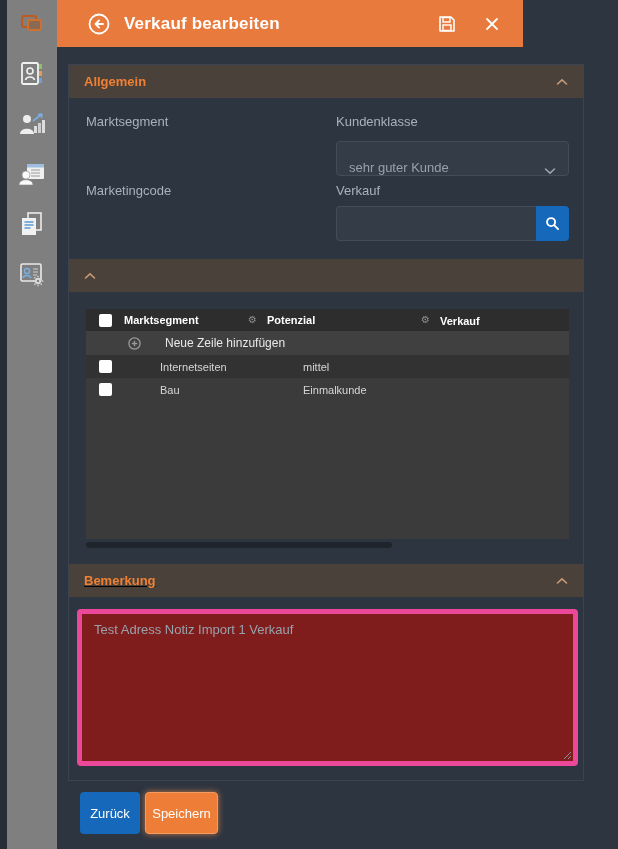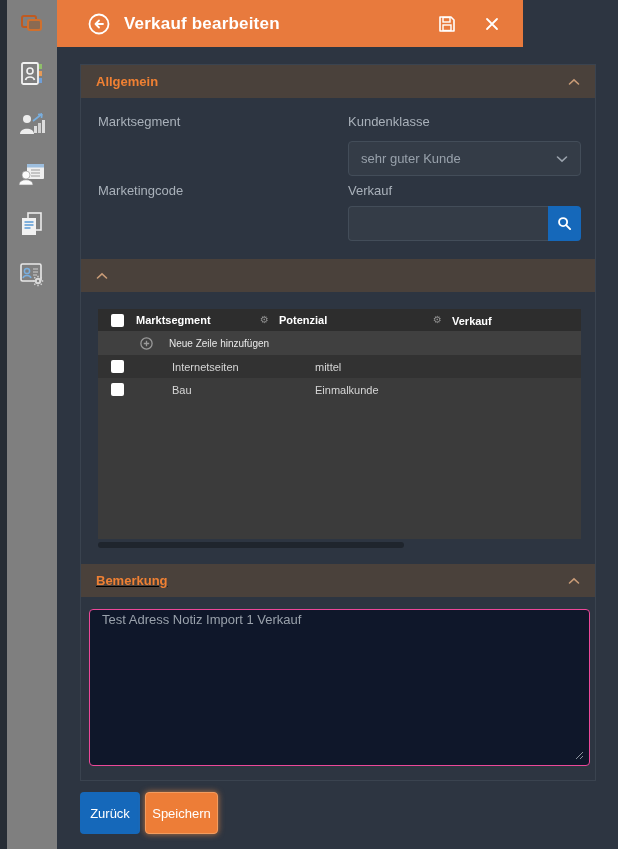--- a/index.html
+++ b/index.html
@@ -17,61 +17,61 @@
   
   .topbar { position:absolute; left:57px; top:0; width:466px; height:47px; background:#e87a3d;
             display:flex; align-items:center; padding:0 23px 0 31px; }
   .back-ic { width:22px; height:22px; flex:0 0 auto; }
   .topbar-title { color:#ffffff; font-size:17px; font-weight:700; margin-left:14px; letter-spacing:.2px; }
   .topbar-spacer { flex:1; }
   .save-ic { width:18px; height:18px; margin-right:28px; }
   .close-ic { width:16px; height:16px; }
 
   
-  .card { position:absolute; left:80px; top:64px; width:516px; height:717px; border:1px solid #3a434f; }
+  .card { position:absolute; left:68px; top:64px; width:516px; height:717px; border:1px solid #3a434f; }
   .sec-header { position:absolute; left:0; width:514px; height:33px; background:#4a413b;
                 display:flex; align-items:center; justify-content:space-between; padding:0 15px; cursor:pointer; }
   .sec-title { color:#f08033; font-size:13px; font-weight:700; }
   .chev-up { width:12px; height:8px; }
 
   .field-label { position:absolute; color:#a9b1ba; font-size:13px; }
   .inp-group { position:absolute; width:233px; height:35px; display:flex; }
   .txt-input { flex:1; min-width:0; background:#343c47; border:1px solid #434d59; border-right:none;
                border-radius:4px 0 0 4px; color:#98a1ab; font-size:13px; padding:0 12px;
                font-family:"Liberation Sans", sans-serif; outline:none; }
   .search-btn { width:33px; background:#1568ba; border:none; border-radius:0 4px 4px 0;
                 display:flex; align-items:center; justify-content:center; cursor:pointer; }
   .select { position:absolute; width:233px; height:35px; background:#343c47; border:1px solid #434d59;
-            border-radius:4px; display:flex; align-items:center; justify-content:space-between;
+            border-radius:4px; display:flex; align-items:flex-end; justify-content:space-between;
             padding:0 12px; cursor:pointer; }
   .select-val { color:#98a1ab; font-size:13px; }
 
   
   .grid { position:absolute; left:17px; top:244px; width:483px; height:230px; background:#3b3b3b; overflow:hidden; }
   .t-row { display:flex; align-items:center; width:100%; }
   .t-head { height:22px; background:#2d2d2d; }
   .t-add { height:24px; background:#404040; cursor:pointer; }
   .t-r1 { height:23px; background:#323232; cursor:pointer; }
   .t-r2 { height:23px; background:#3b3b3b; cursor:pointer; }
   .col-check { width:38px; display:flex; justify-content:center; flex:0 0 auto; }
   .col-a { width:143px; display:flex; align-items:center; justify-content:space-between; padding-right:10px; }
   .col-b { width:173px; display:flex; align-items:center; justify-content:space-between; padding-right:10px; }
   .col-c { flex:1; }
   .checkbox { width:13px; height:13px; background:#ffffff; border-radius:2px; cursor:pointer; }
   .h-txt { color:#ffffff; font-size:11px; font-weight:700; }
   .c-txt { color:#d6d6d6; font-size:11px;margin-left:36px; }
   .gear { color:#8f8f8f; font-size:10px; font-family:"DejaVu Sans", sans-serif; line-height:1; cursor:pointer; }
-  .add-label { color:#e9e9e9; font-size:10px; margin-left:16px;text-align:right; }
+  .add-label { color:#e9e9e9; font-size:12px; margin-left:24px;text-align:right; }
   .plus-ic { width:13px; height:13px; margin-left:42px; }
   .hscroll { position:absolute; left:17px; top:477px; width:306px; height:6px; background:#1f252d; border-radius:3px; cursor:pointer; }
 
   
-  .note-area { position:absolute; left:8px; top:544px; width:501px; height:157px; background:#0f172a;
-               border:1px solid #ec4899; border-radius:4px; resize:none; color:#99a1ab; font-size:13px;
-               padding:2px 12px; font-family:"Liberation Sans", sans-serif; outline:none; }
+  .note-area { position:absolute; left:8px; top:544px; width:501px; height:157px; background:#7f1d1d;
+               border:5px solid #ec4899; border-radius:4px; resize:none; color:#99a1ab; font-size:13px;
+               padding:8px 12px; font-family:"Liberation Sans", sans-serif; outline:none; }
   .resize-grip { position:absolute; left:493px; top:685px; width:10px; height:10px; cursor:nwse-resize; }
 
   
   .btn { position:absolute; top:792px; height:42px; border:none; border-radius:4px; color:#ffffff;
          font-size:13px; font-family:"Liberation Sans", sans-serif; cursor:pointer; }
   .btn-back { left:80px; width:60px; background:#1568ba; }
   .btn-save { left:145px; width:73px; background:#ed7d37; box-shadow:0 0 6px rgba(240,140,70,.75); border:1px solid #f39c5f; }
 </style>
 </head>
 <body>

